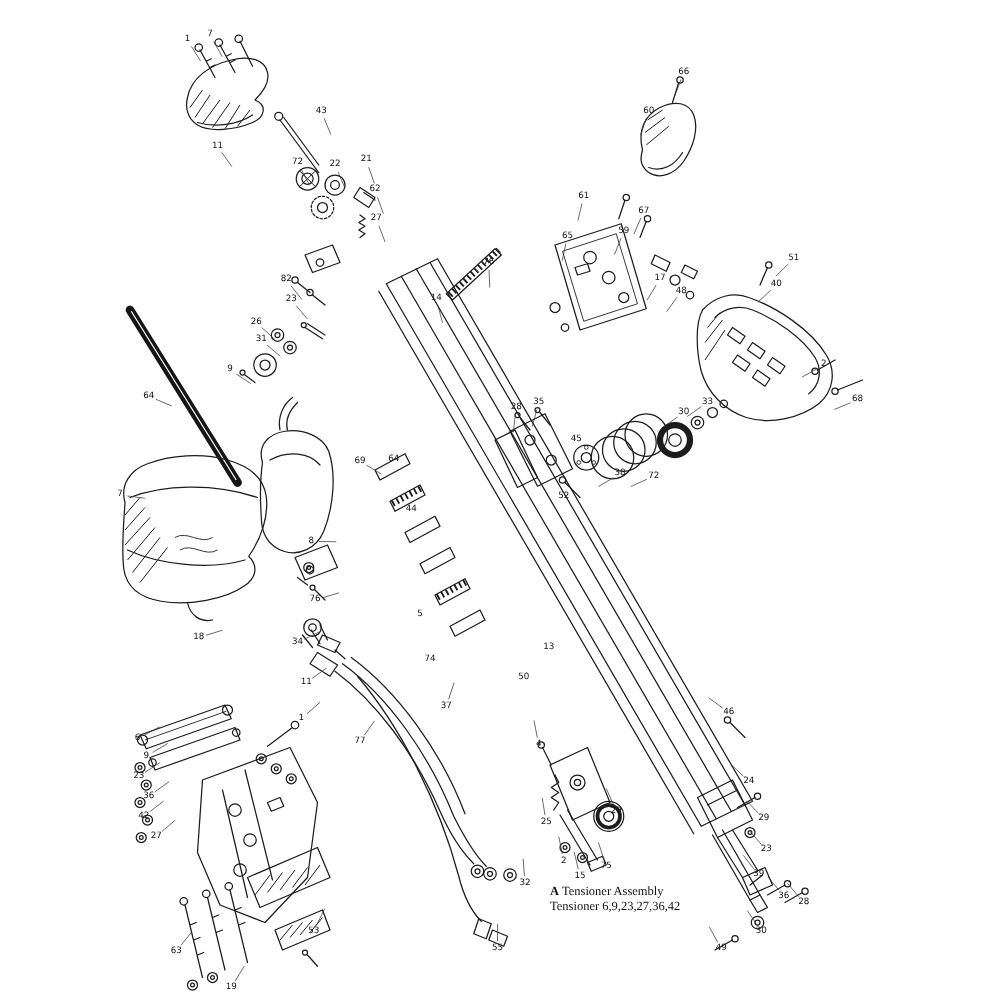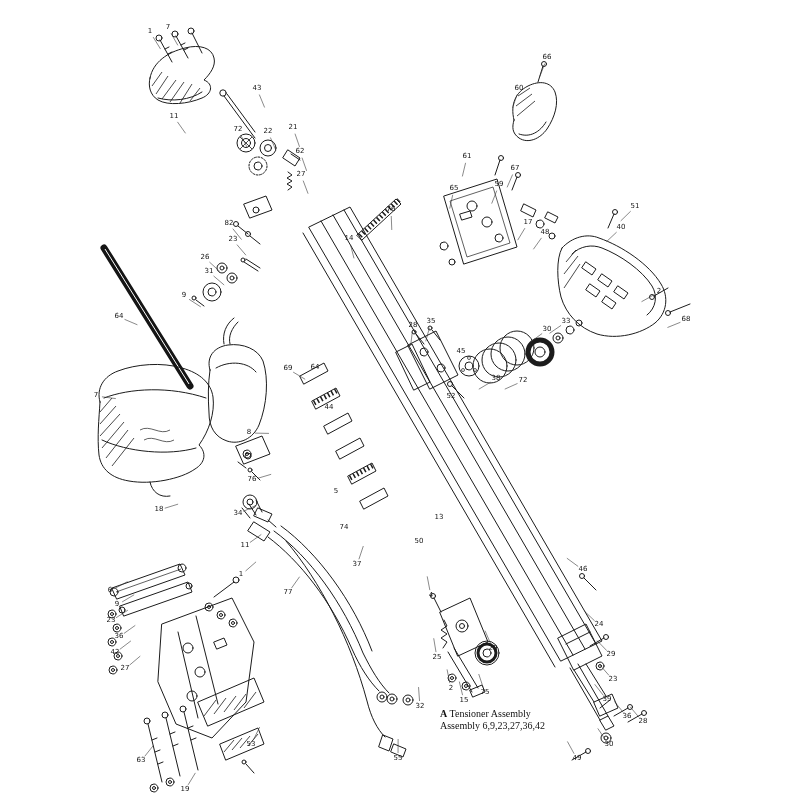--- a/index.html
+++ b/index.html
@@ -461,15 +461,15 @@
         <line x1="419.5583965462942" y1="701.0162732022865" x2="418.52798848764735" y2="687.0542440076215" class="leader"></line>
         <text x="420" y="708" class="part-label">32</text>
         <line x1="398.03715099060406" y1="753.0001150174443" x2="398.1238366353469" y2="739.0003833914811" class="leader"></line>
         <text x="398" y="760" class="part-label">55</text>
       </g>
   </svg>
 
 
   <div class="note">
     <div><span class="note-a">A</span> <span>Tensioner Assembly</span></div>
-    <div>Assembly 6,9,23,27,36,42</div>
+    <div>Tensioner 6,9,23,27,36,42</div>
   </div>
 </div>
 
 </body></html>

